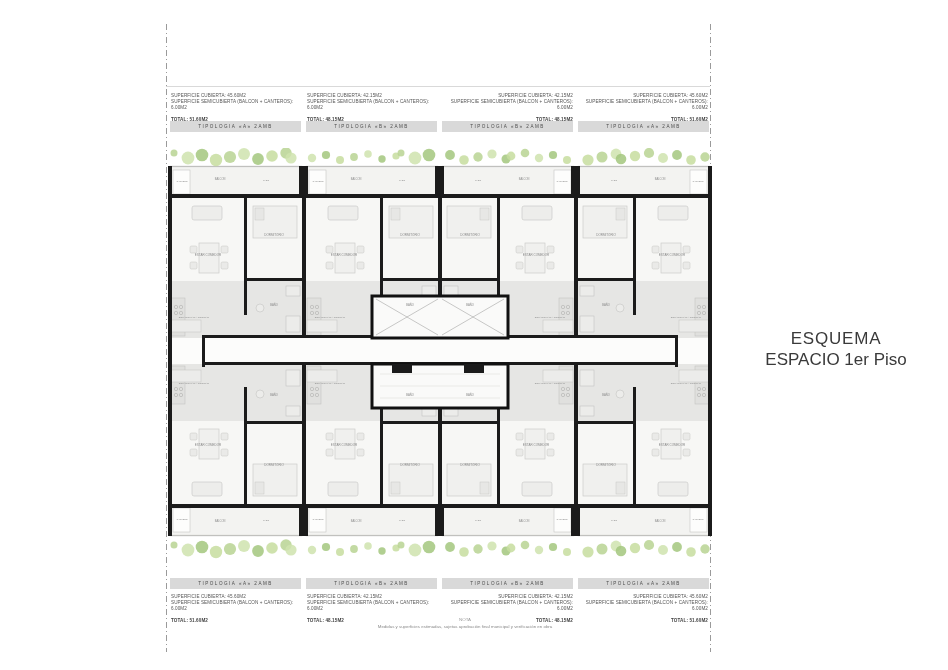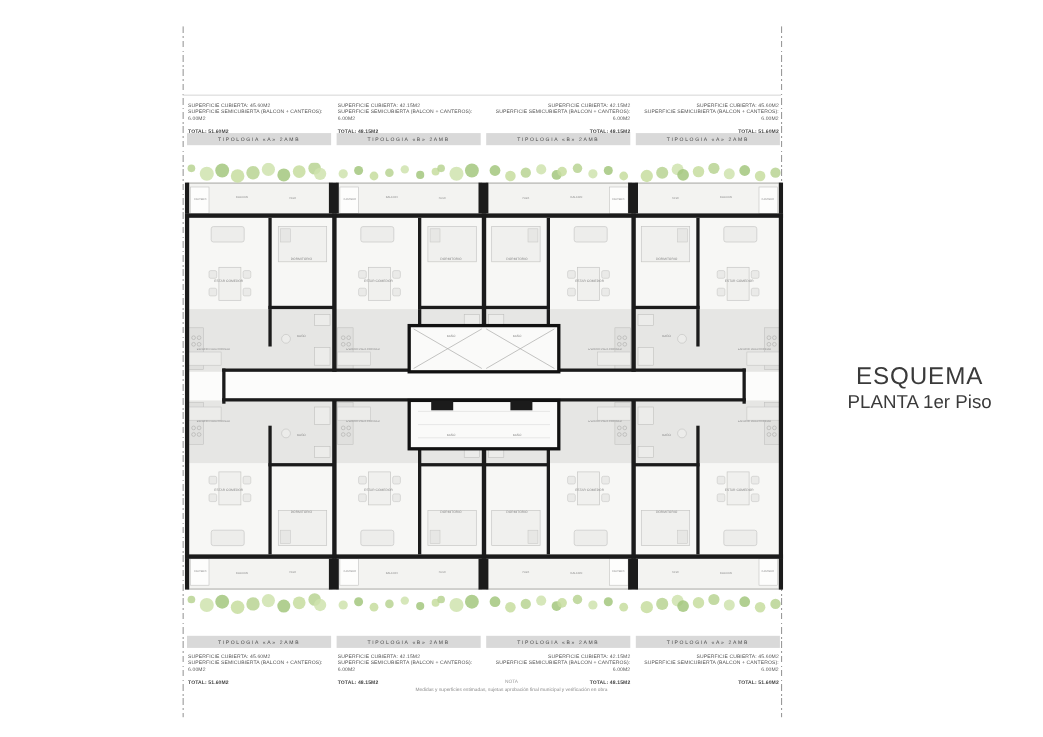--- a/index.html
+++ b/index.html
@@ -7,21 +7,21 @@
   .sheet{position:relative;width:948px;height:670px;background:#fff;overflow:hidden;}
   .dashline{position:absolute;top:24px;height:628px;width:1px;
     background:repeating-linear-gradient(to bottom,#9a9a9a 0 6px,transparent 6px 9px,#9a9a9a 9px 10.5px,transparent 10.5px 13px);}
   .hairline{position:absolute;left:166px;width:544px;height:1px;background:#d9d9d9;}
   .spec{position:absolute;width:130px;font-size:4.6px;line-height:6px;color:#555;letter-spacing:.1px;}
   .spec .total{margin-top:6px;font-weight:bold;color:#444;}
   .spec.right{text-align:right;}
   .tipobar{position:absolute;width:131px;height:11px;background:#d9d9d9;color:#4c4c4c;
     font-size:4.6px;letter-spacing:1.5px;display:flex;align-items:center;justify-content:center;white-space:nowrap;}
   .titleblock{position:absolute;left:752px;top:329px;width:168px;text-align:center;color:#3a3a3a;}
-  .titleblock .l1{font-size:22px;letter-spacing:.8px;}
+  .titleblock .l1{font-size:17px;letter-spacing:.8px;}
   .titleblock .l2{font-size:17px;margin-top:1px;}
   .nota{position:absolute;left:300px;top:617px;width:330px;text-align:center;color:#8a8a8a;}
   .nota .h{font-size:4.4px;margin-bottom:2px;color:#9a9a9a;}
   .nota .t{font-size:4.4px;line-height:5.5px;}
   svg text{fill:#8a8a8a;}
 </style>
 </head>
 <body>
 
 <div class="sheet">
@@ -302,21 +302,21 @@
         <text x="446" y="373" font-size="2.3">PASO</text>
         <text x="504" y="298" font-size="3">ESTAR COMEDOR</text>
         <text x="438" y="318" font-size="3">DORMITORIO</text>
         <text x="438" y="248" font-size="2.8">BAÑO</text>
         <text x="518" y="236" font-size="2.5">ESPACIO PARA COCINAR</text>
       </g>
   </svg>
 
   <div class="titleblock">
     <div class="l1">ESQUEMA</div>
-    <div class="l2">PLANTA 1er Piso</div>
+    <div class="l2">ESPACIO 1er Piso</div>
   </div>
 
   <div class="tipobar" style="left:170px;top:578px">TIPOLOGIA  «A»  2AMB</div>
   <div class="tipobar" style="left:306px;top:578px">TIPOLOGIA  «B»  2AMB</div>
   <div class="tipobar" style="left:442px;top:578px">TIPOLOGIA  «B»  2AMB</div>
   <div class="tipobar" style="left:578px;top:578px">TIPOLOGIA  «A»  2AMB</div>
 
   <div class="spec" style="left:171px;top:594px">
     <div>SUPERFICIE CUBIERTA: 45.60M2</div>
     <div>SUPERFICIE SEMICUBIERTA (BALCON + CANTEROS): 6.00M2</div>

